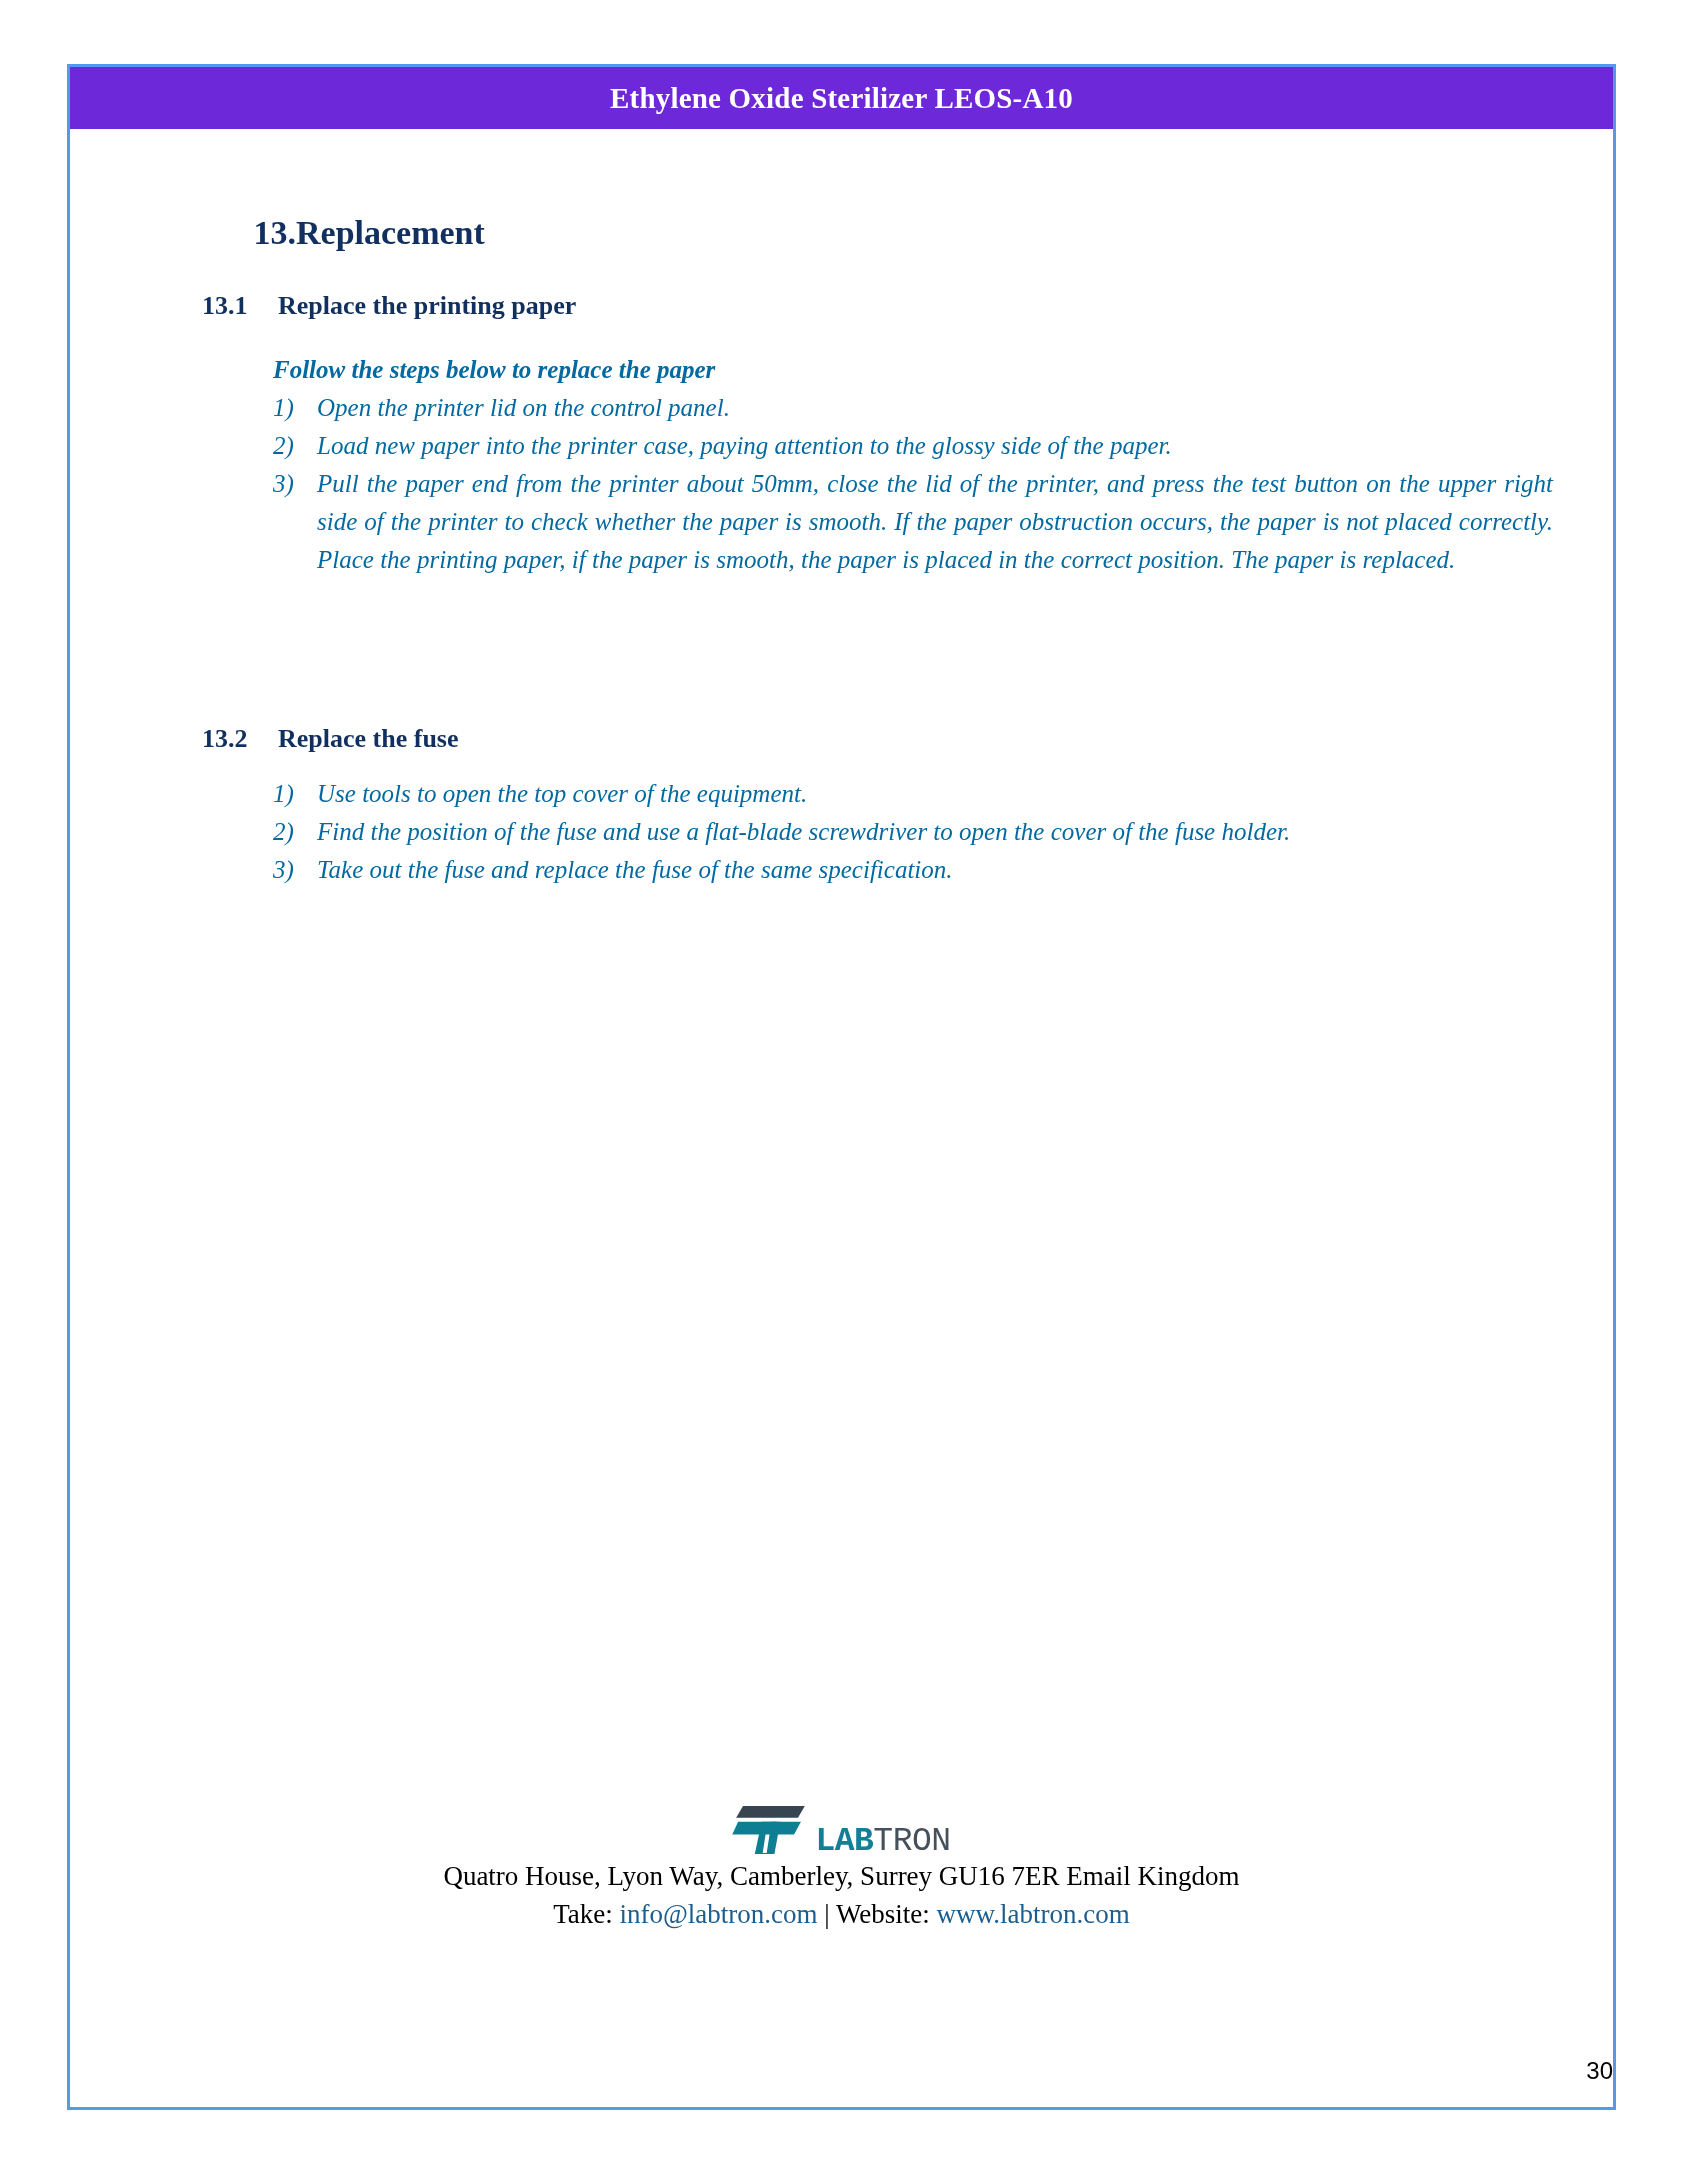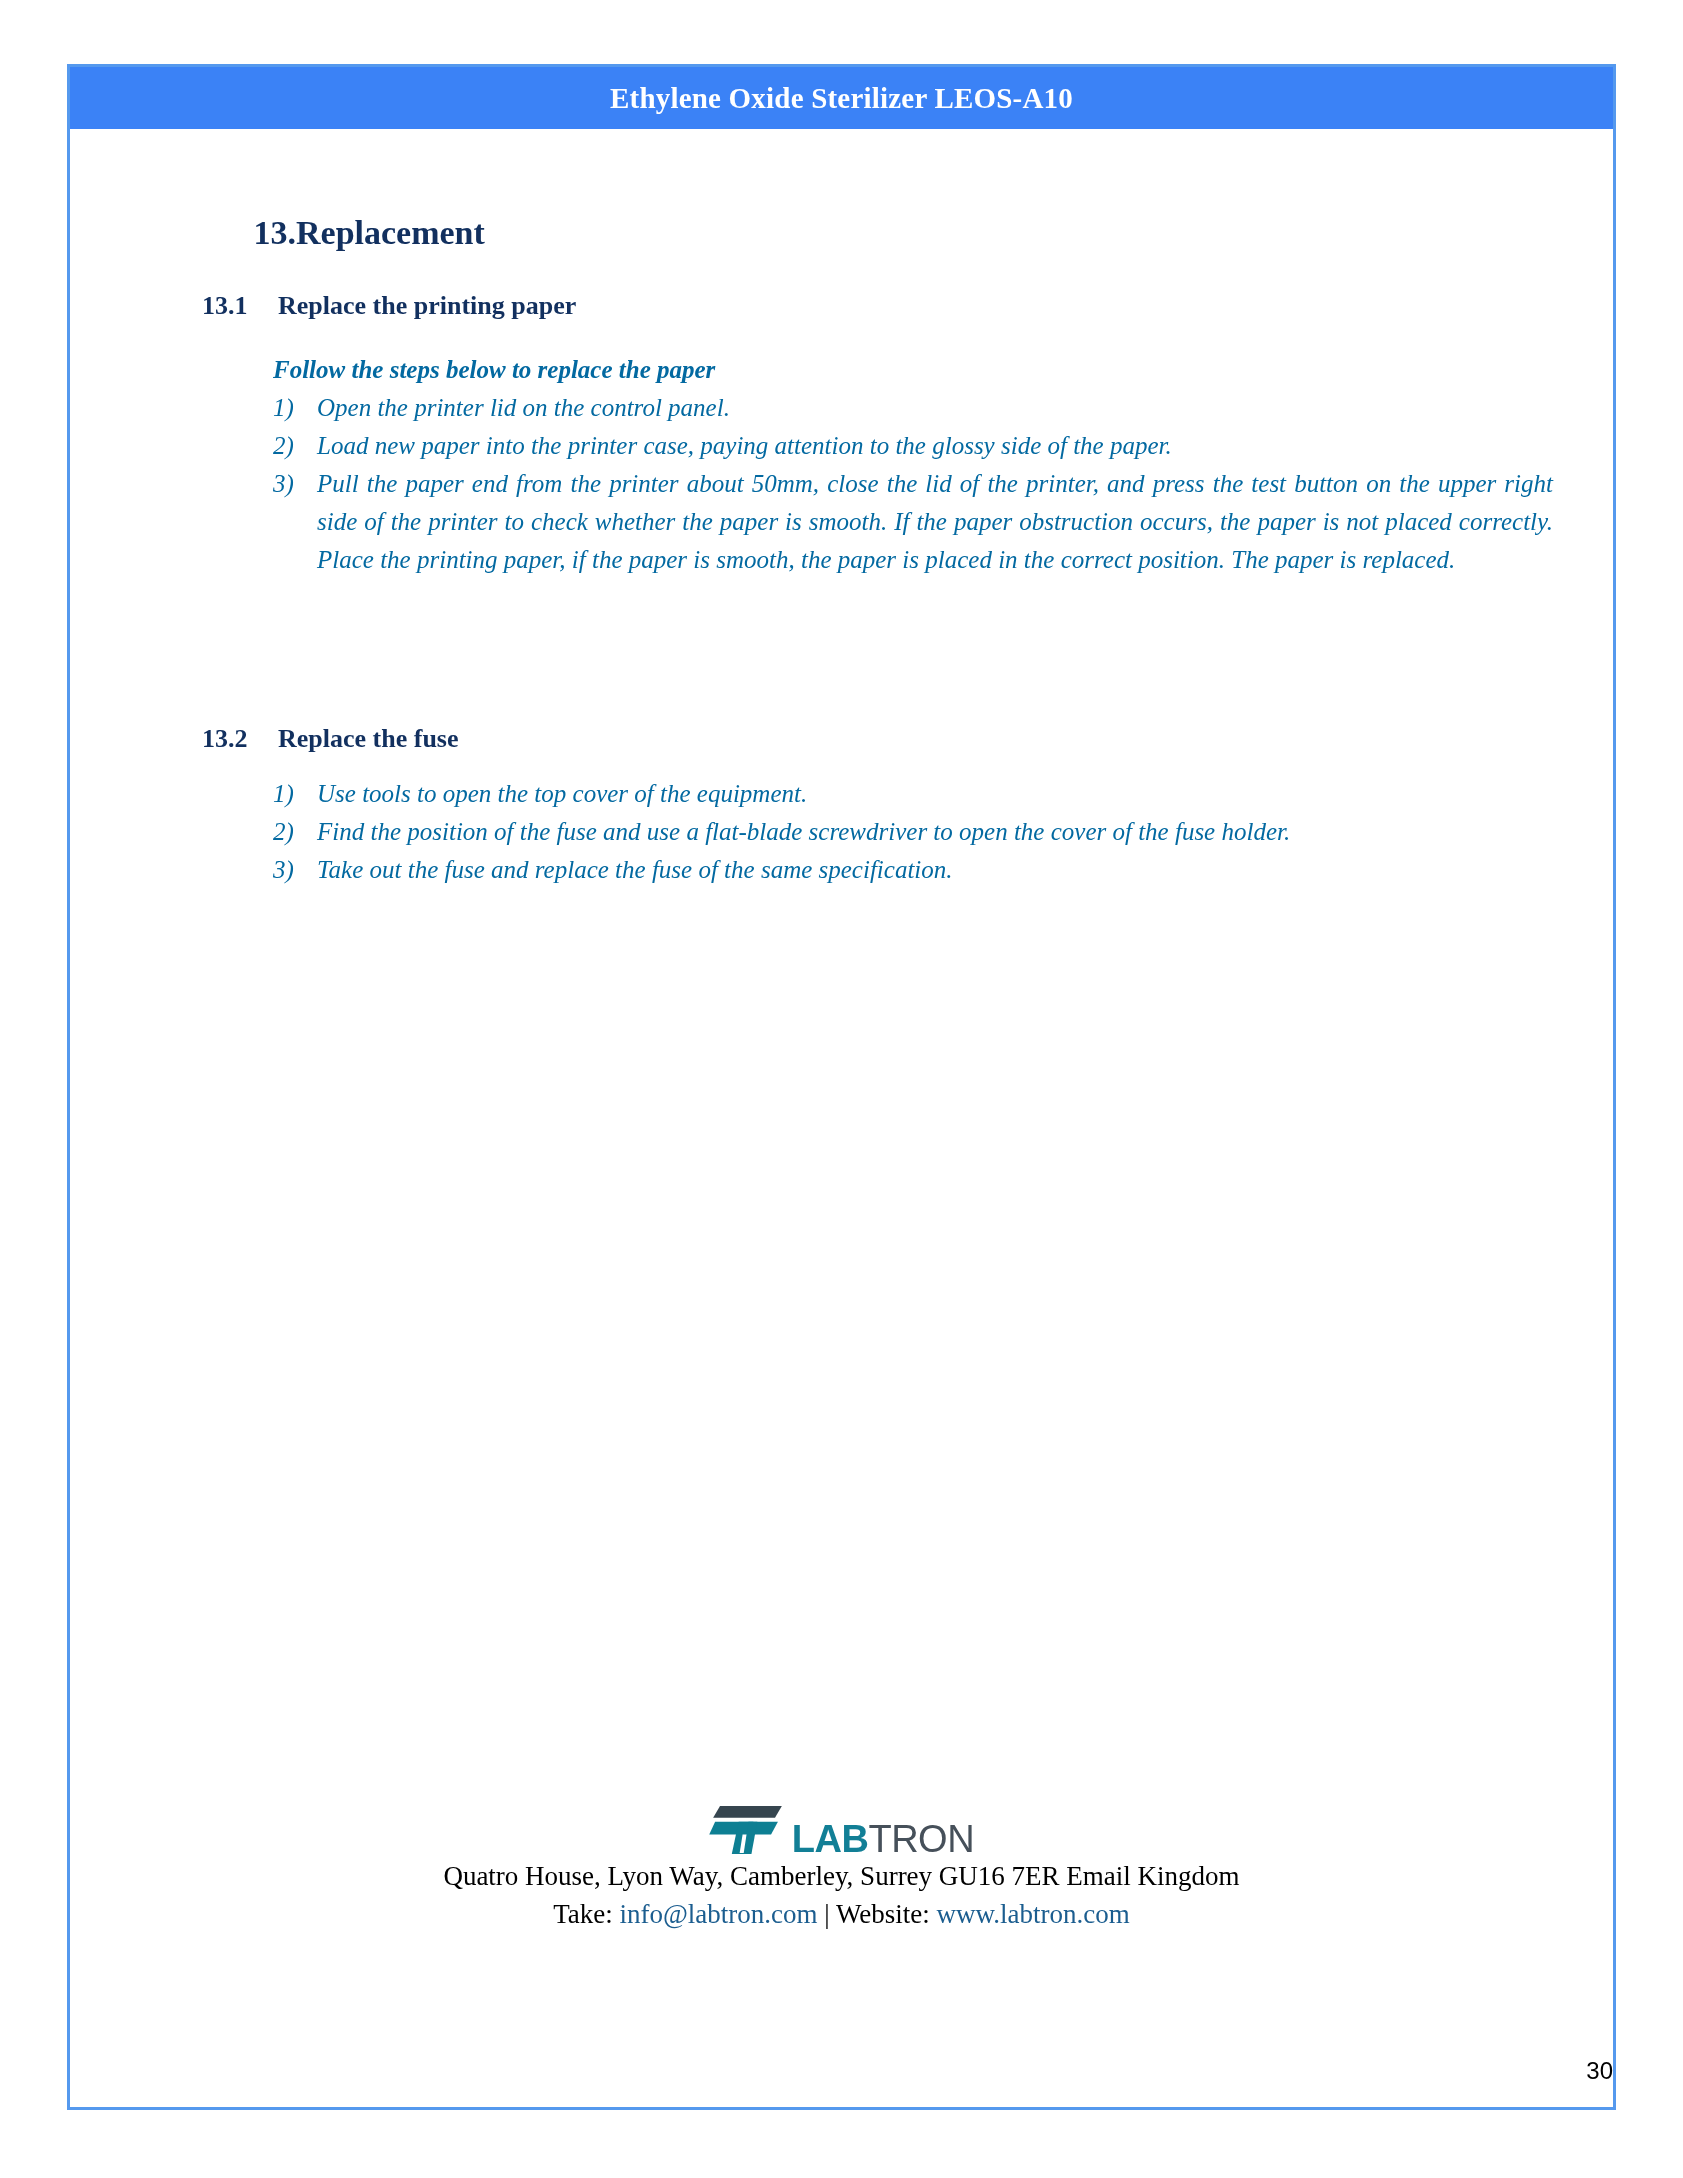--- a/index.html
+++ b/index.html
@@ -27,21 +27,21 @@
     background: #ffffff;
   }
 
   
   #header-band {
     position: absolute;
     left: 0px;
     top: 0px;
     width: 100%;
     height: 62px;
-    background: #3b82f6;
+    background: #6d28d9;
     display: flex;
     align-items: center;
     justify-content: center;
   }
   #header-title {
     color: #ffffff;
     font-size: 29px;
     font-weight: bold;
     font-family: "Liberation Serif", "DejaVu Serif", serif;
     letter-spacing: 0.2px;
@@ -139,22 +139,22 @@
   }
   #logo-wrap {
     display: flex;
     align-items: flex-end;
     justify-content: center;
     gap: 6px;
     margin-bottom: 2px;
   }
   #logo-mark { display: block; }
   #logo-word {
-    font-family: Liberation Sans, sans-serif;
-    font-size: 38px;
+    font-family: Liberation Mono, monospace;
+    font-size: 33px;
     letter-spacing: -0.5px;
     line-height: 1;
     position: relative;
     top: 3px;
   }
   #logo-word .lab { color: #127f96; font-weight: bold; }
   #logo-word .tron { color: #46505a; font-weight: normal; }
 
   .footer-line {
     font-family: "Liberation Serif", "DejaVu Serif", serif;

